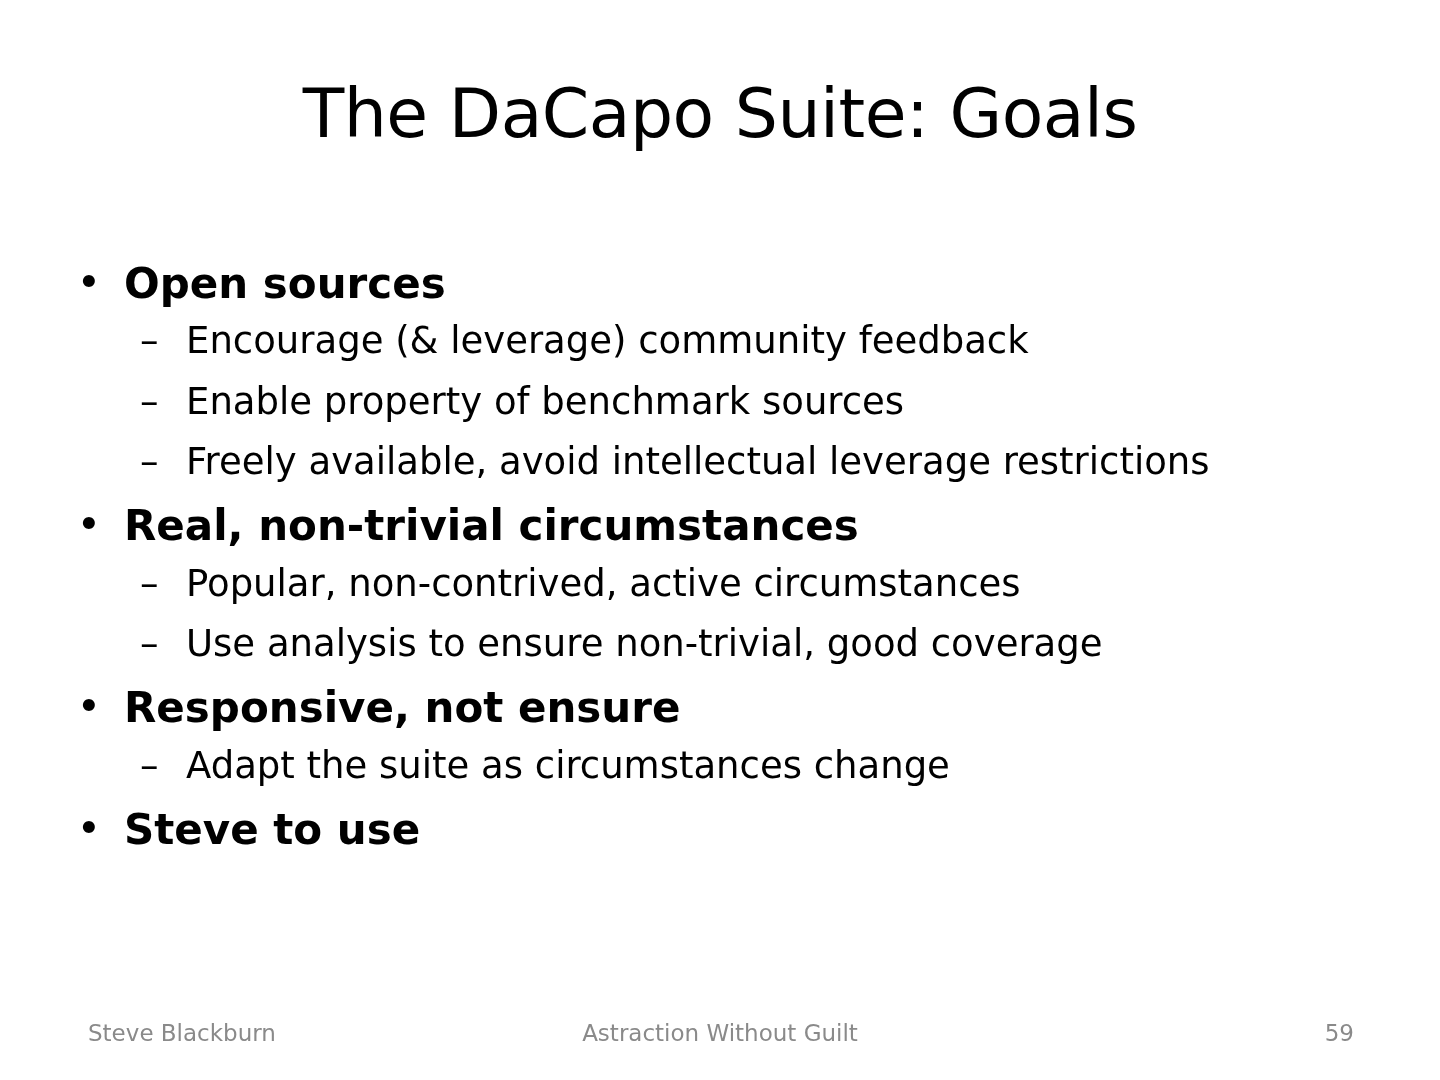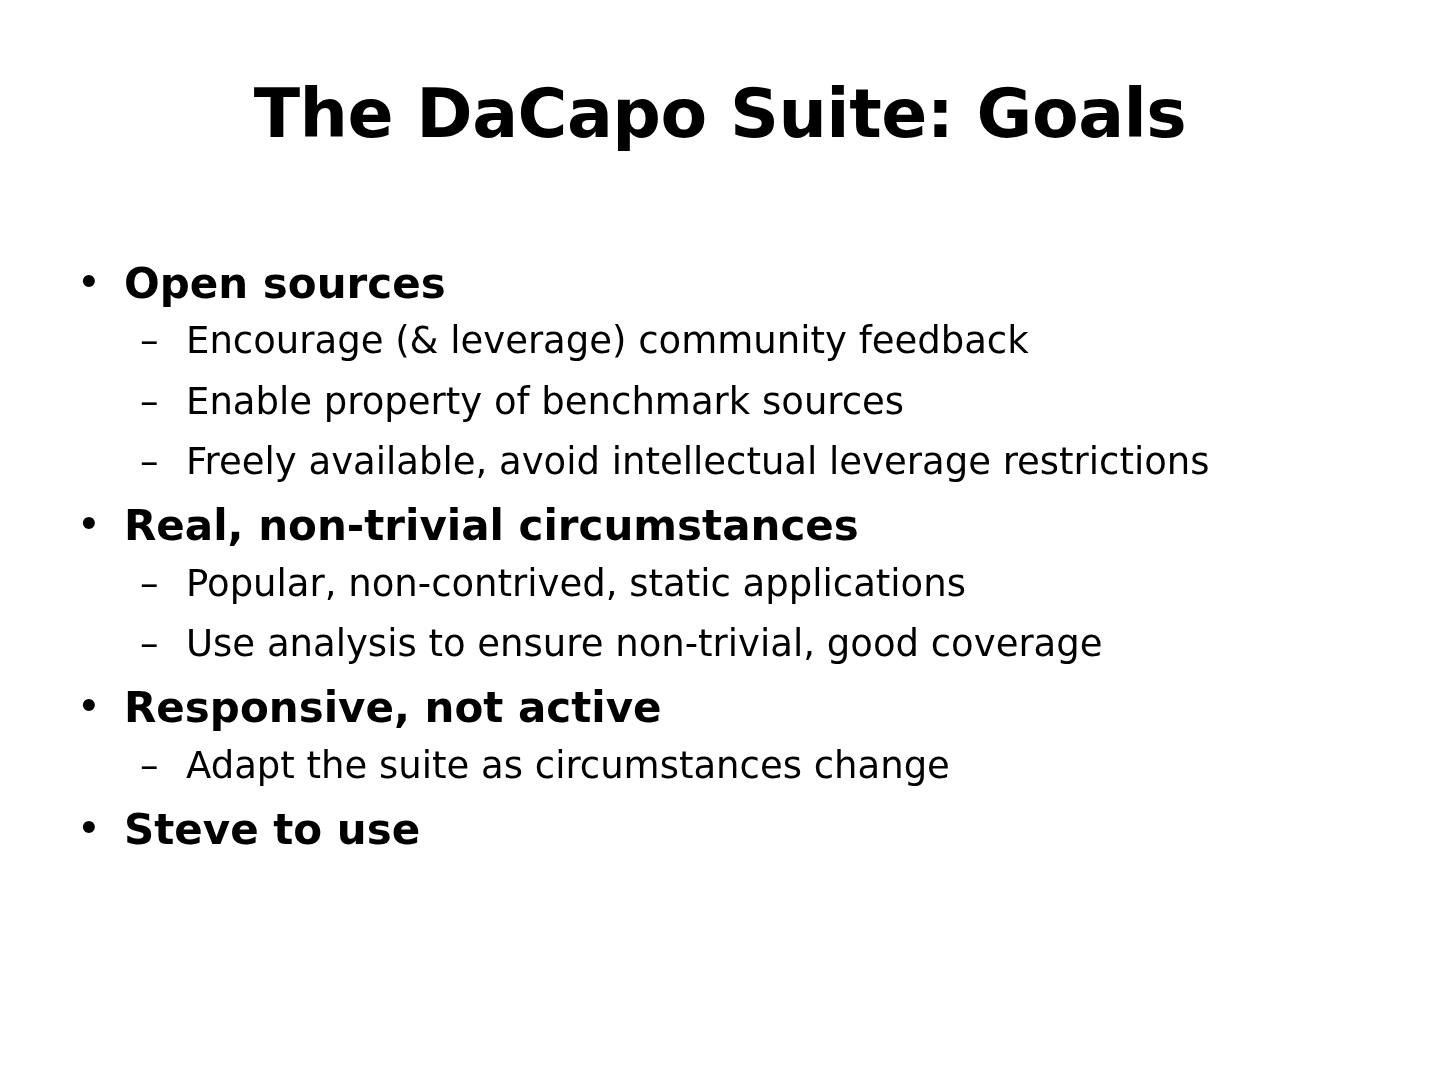--- a/index.html
+++ b/index.html
@@ -21,21 +21,21 @@
     height: 1080px;
     box-sizing: border-box;
   }
   .slide-title {
     position: absolute;
     top: 78px;
     left: 0;
     width: 1440px;
     text-align: center;
     font-size: 68px;
-    font-weight: bold;
+    font-weight: normal;
     letter-spacing: -0.5px;
     line-height: 1.05;
     color: #000000;
   }
   .body-list {
     position: absolute;
     top: 258px;
     left: 78px;
     width: 1300px;
   }
@@ -131,39 +131,44 @@
       <span class="text">Freely available, avoid intellectual leverage restrictions</span>
     </div>
 
     <div class="l1">
       <span class="marker">•</span>
       <span class="text">Real, non-trivial circumstances</span>
     </div>
 
     <div class="l2">
       <span class="marker">–</span>
-      <span class="text">Popular, non-contrived, static applications</span>
+      <span class="text">Popular, non-contrived, active circumstances</span>
     </div>
 
     <div class="l2">
       <span class="marker">–</span>
       <span class="text">Use analysis to ensure non-trivial, good coverage</span>
     </div>
 
     <div class="l1">
       <span class="marker">•</span>
-      <span class="text">Responsive, not active</span>
+      <span class="text">Responsive, not ensure</span>
     </div>
 
     <div class="l2">
       <span class="marker">–</span>
       <span class="text">Adapt the suite as circumstances change</span>
     </div>
 
     <div class="l1">
       <span class="marker">•</span>
       <span class="text">Steve to use</span>
     </div>
 
   </div>
 
+  <div class="footer">
+    <div class="left">Steve Blackburn</div>
+    <div class="center">Astraction Without Guilt</div>
+    <div class="right">59</div>
+  </div>
 
 </div>
 
 </body></html>

